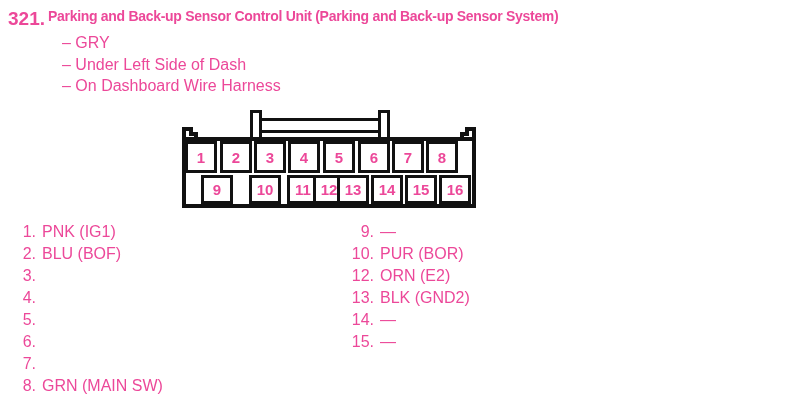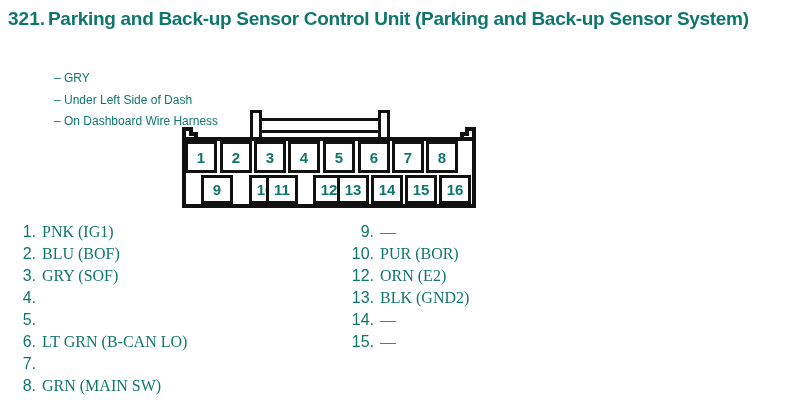--- a/index.html
+++ b/index.html
@@ -1,36 +1,36 @@
 <!DOCTYPE html>
 <html><head>
 <meta charset="utf-8">
 <style>
   html,body{margin:0;padding:0;}
   *,*::before,*::after{box-sizing:border-box;}
   .page{
     position:relative;
     width:806px;height:406px;
     background:#ffffff;
-    color:#0f766e;
+    color:#ec4899;
     font-family:"Liberation Sans",sans-serif;
     overflow:hidden;
   }
   
   .sec-num{
     position:absolute;left:8px;top:8px;
     font-size:19px;font-weight:bold;white-space:nowrap;
   }
   .sec-title{
     position:absolute;left:48px;top:8px;
-    font-size:19px;font-weight:bold;letter-spacing:-0.3px;white-space:nowrap;
+    font-size:14px;font-weight:bold;letter-spacing:-0.3px;white-space:nowrap;
   }
   .details{
-    position:absolute;left:54px;top:32px;
-    font-size:12px;line-height:21.5px;white-space:pre;margin-top:36px;
+    position:absolute;left:62px;top:32px;
+    font-size:16px;line-height:21.5px;white-space:pre;
   }
   
   .connector{
     position:absolute;left:182px;top:108px;
     width:294px;height:100px;
   }
   .connector div{position:absolute;background:#ffffff;}
   .latch-bar{
     left:72px;top:10px;width:132px;height:15px;
     border:3px solid #111;
@@ -69,21 +69,21 @@
   .pin-col{
     position:absolute;top:221px;
     font-size:16px;line-height:22px;
   }
   .col-left{left:12px;}
   .col-right{left:346px;}
   .pin-row{display:flex;height:22px;}
   .pnum{display:inline-block;text-align:right;}
   .col-left .pnum{width:24px;}
   .col-right .pnum{width:28px;}
-  .plabel{margin-left:6px;white-space:nowrap;font-family:Liberation Serif, serif;}
+  .plabel{margin-left:6px;white-space:nowrap;}
 </style>
 </head>
 <body>
 
 <div class="page">
 
   <span class="sec-num">321.</span>
   <span class="sec-title">Parking and Back-up Sensor Control Unit (Parking and Back-up Sensor System)</span>
   <div class="details">– GRY
 – Under Left Side of Dash
@@ -105,51 +105,49 @@
       <div class="cell" style="left:72px">3</div>
       <div class="cell" style="left:106px">4</div>
       <div class="cell" style="left:141px">5</div>
       <div class="cell" style="left:176px">6</div>
       <div class="cell" style="left:210px">7</div>
       <div class="cell" style="left:244px">8</div>
     </div>
     <div class="row-bottom">
       <div class="cell" style="left:19px">9</div>
       <div class="cell" style="left:67px">10</div>
-      <div class="cell" style="left:84px">11</div>
+      <div class="cell" style="left:105px">11</div>
       <div class="cell" style="left:131px">12</div>
       <div class="cell" style="left:155px">13</div>
       <div class="cell" style="left:189px">14</div>
       <div class="cell" style="left:223px">15</div>
       <div class="cell" style="left:257px">16</div>
     </div>
   </div>
 
   <div class="pin-col col-left">
     <div class="pin-row">
         <span class="pnum">1.</span>
         <span class="plabel">PNK (IG1)</span>
       </div>
     <div class="pin-row">
         <span class="pnum">2.</span>
         <span class="plabel">BLU (BOF)</span>
       </div>
     <div class="pin-row">
         <span class="pnum">3.</span>
-        <span class="plabel">GRY (SOF)</span>
       </div>
     <div class="pin-row">
         <span class="pnum">4.</span>
       </div>
     <div class="pin-row">
         <span class="pnum">5.</span>
       </div>
     <div class="pin-row">
         <span class="pnum">6.</span>
-        <span class="plabel">LT GRN (B-CAN LO)</span>
       </div>
     <div class="pin-row">
         <span class="pnum">7.</span>
       </div>
     <div class="pin-row">
         <span class="pnum">8.</span>
         <span class="plabel">GRN (MAIN SW)</span>
       </div>
   </div>
 

